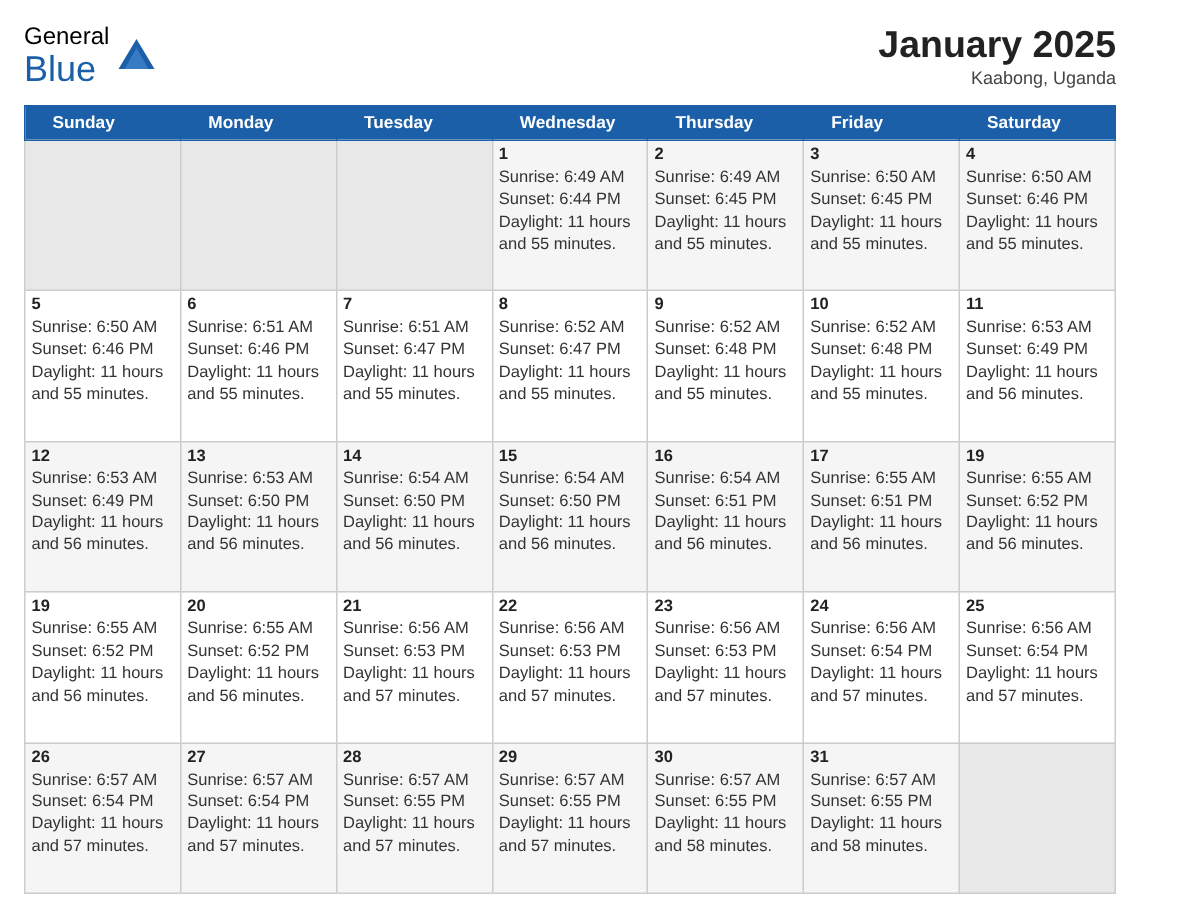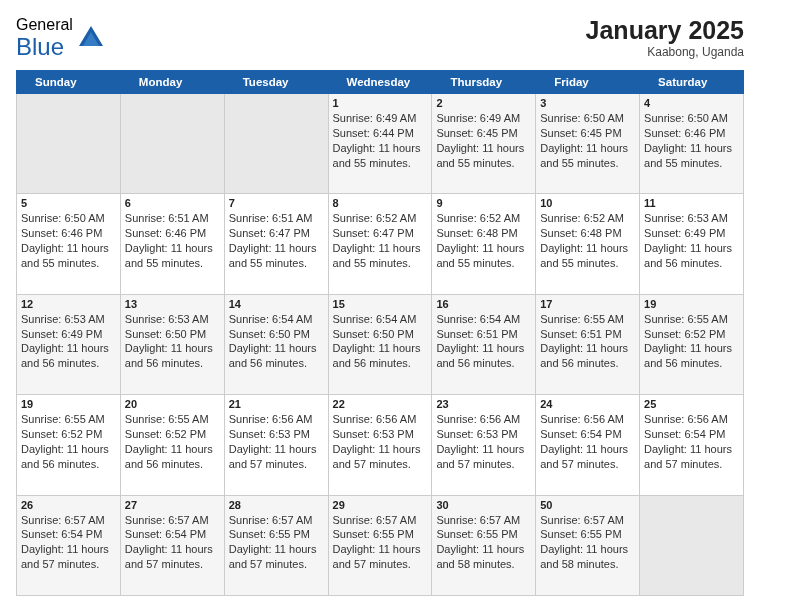--- a/index.html
+++ b/index.html
@@ -350,21 +350,21 @@
 and 57 minutes.</div>
           </td>
           <td>
             <span class="day-num">30</span>
             <div class="cell-info" style="white-space: pre-line;">Sunrise: 6:57 AM
 Sunset: 6:55 PM
 Daylight: 11 hours
 and 58 minutes.</div>
           </td>
           <td>
-            <span class="day-num">50</span>
+            <span class="day-num">31</span>
             <div class="cell-info" style="white-space: pre-line;">Sunrise: 6:57 AM
 Sunset: 6:55 PM
 Daylight: 11 hours
 and 58 minutes.</div>
           </td>
           <td class="empty-cell"></td>
         </tr>
       </tbody>
   </table>
 </div>

